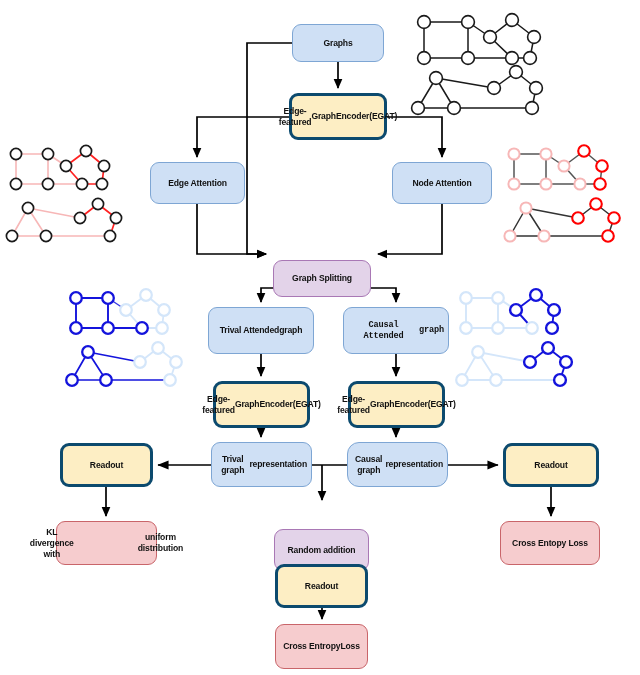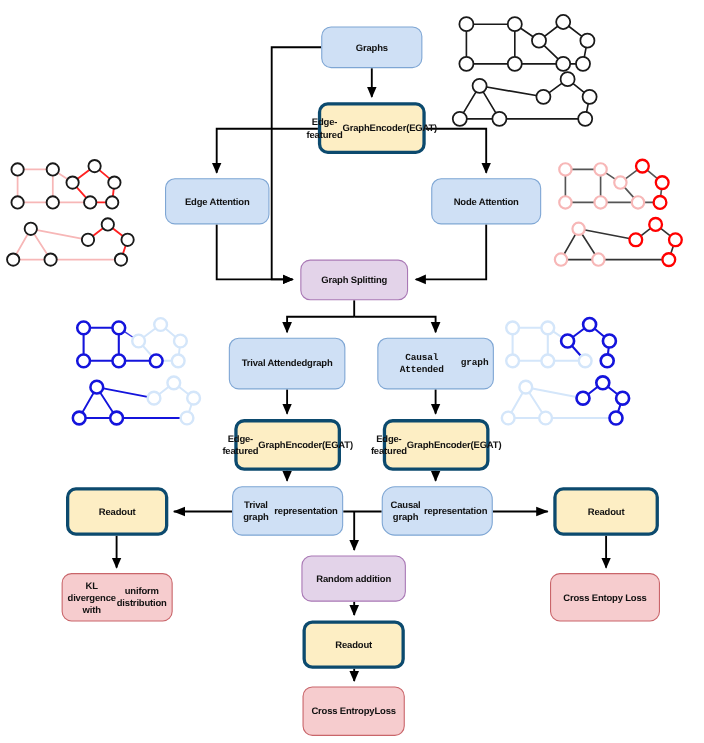--- a/index.html
+++ b/index.html
@@ -6,21 +6,21 @@
   html,body{margin:0;padding:0;background:#ffffff;}
   body{width:640px;height:675px;position:relative;overflow:hidden;
        font-family:"Liberation Sans","DejaVu Sans",sans-serif;}
   #canvas{position:absolute;left:0;top:0;width:640px;height:675px;}
   .node{position:absolute;box-sizing:border-box;display:flex;align-items:center;
         justify-content:center;text-align:center;border-radius:9px;
         font-size:8.6px;font-weight:bold;color:#111111;line-height:1.28;
         padding:2px 4px;letter-spacing:-0.15px;}
   .blue{background:#cfe0f5;border:1px solid #7ea6d4;}
   .yellow{background:#fdeec4;border:3px solid #0c4a6e;}
-  .purple{background:#e3d3e9;border:1px solid #a978b5;}
+  .purple{background:#e3d3e9;border:1px solid #a978b5;margin-top:24px;}
   .pink{background:#f6ccce;border:1px solid #c9656a;}
   svg.wires{position:absolute;left:0;top:0;width:640px;height:675px;
             pointer-events:none;}
   svg.gfx{position:absolute;}
 </style>
 </head>
 <body>
 
 <div id="canvas">
 
@@ -310,21 +310,21 @@
       <span>Causal graph</span>
       <br>
       <span>representation</span>
     </div>
   <div class="node yellow" style="left: 60px; top: 443px; width: 93px; height: 44px;">
       <span>Readout</span>
     </div>
   <div class="node yellow" style="left: 503px; top: 443px; width: 96px; height: 44px;">
       <span>Readout</span>
     </div>
-  <div class="node pink" style="left: 56px; top: 521px; width: 101px; height: 44px;">
+  <div class="node pink" style="left: 56px; top: 521px; width: 101px; height: 44px; gap: 32px;">
       <span>KL divergence with</span>
       <br>
       <span>uniform distribution</span>
     </div>
   <div class="node pink" style="left: 500px; top: 521px; width: 100px; height: 44px;">
       <span>Cross Entopy Loss</span>
     </div>
   <div class="node purple" style="left: 274px; top: 505px; width: 95px; height: 42px;">
       <span>Random addition</span>
     </div>

